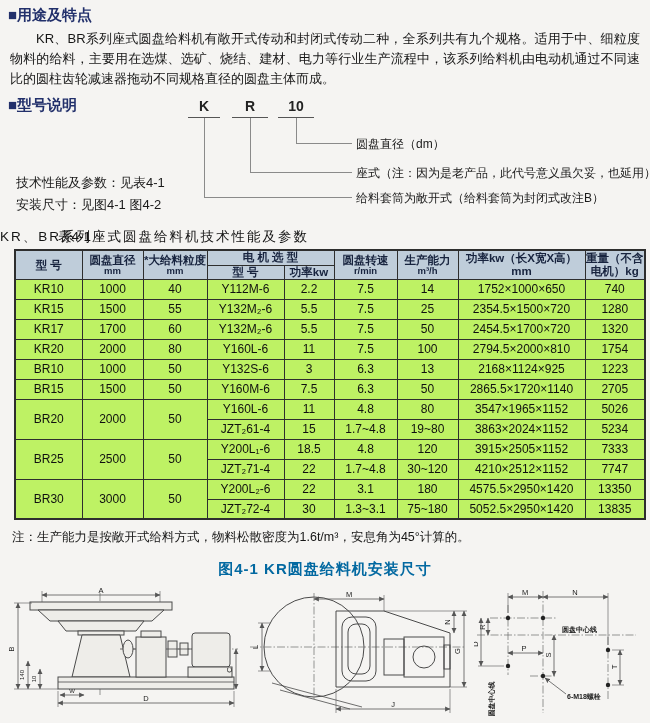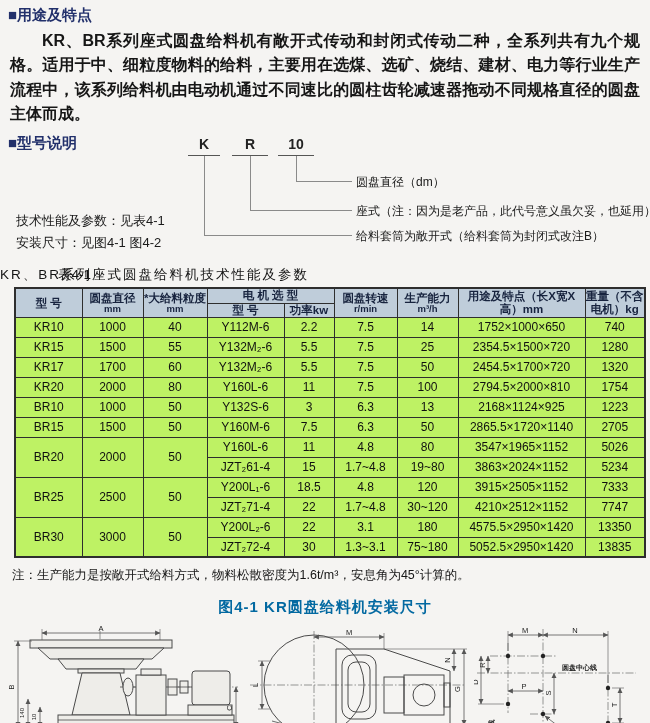--- a/index.html
+++ b/index.html
@@ -5,22 +5,22 @@
   * { box-sizing: border-box; }
   html,body { margin:0; padding:0; }
   body {
     width:650px; height:723px; overflow:hidden;
     background:#f5f4f2;
     font-family:"Liberation Sans","DejaVu Sans",sans-serif;
     color:#1c1c1c;
   }
   .sec-title { color:#22306b; font-weight:bold; font-size:15px; padding:6px 4px 0 8px; }
   .para {
-    margin:4px 10px 0 10px; font-size:16px; line-height:1.52;
-    text-align:justify; text-indent:2em; color:#161616;font-weight:bold;
+    margin:4px 10px 0 10px; font-size:13px; line-height:1.52;
+    text-align:justify; text-indent:2em; color:#161616;
   }
   
   .model-wrap { position:relative; height:128px; margin-top:8px; }
   .model-wrap .sec-title { position:absolute; left:0; top:0; padding:0 0 0 8px; }
   .code-part {
     position:absolute; top:2px; text-align:center; font-size:14px; font-weight:bold;
     border-bottom:1.5px solid #555; padding-bottom:3px; color:#222;
   }
   .vline, .hline { position:absolute; background:#8a8a8a; }
   .vline { width:1px; } .hline { height:1px; }
@@ -112,21 +112,21 @@
       </th>
       <th colspan="2" class="group">电  机  选  型</th>
       <th rowspan="2">
         <span>圆盘转速</span>
         <span class="unit">r/min</span>
       </th>
       <th rowspan="2">
         <span>生产能力</span>
         <span class="unit">m³/h</span>
       </th>
-      <th rowspan="2">用途及特点（长X宽X高）mm</th>
+      <th rowspan="2">功率kw（长X宽X高）mm</th>
       <th rowspan="2">
         <span>重量（不含</span>
         <span class="line2">电机）kg</span>
       </th>
     </tr>
     <tr>
       <th>型    号</th>
       <th>功率kw</th>
     </tr>
   </thead>

